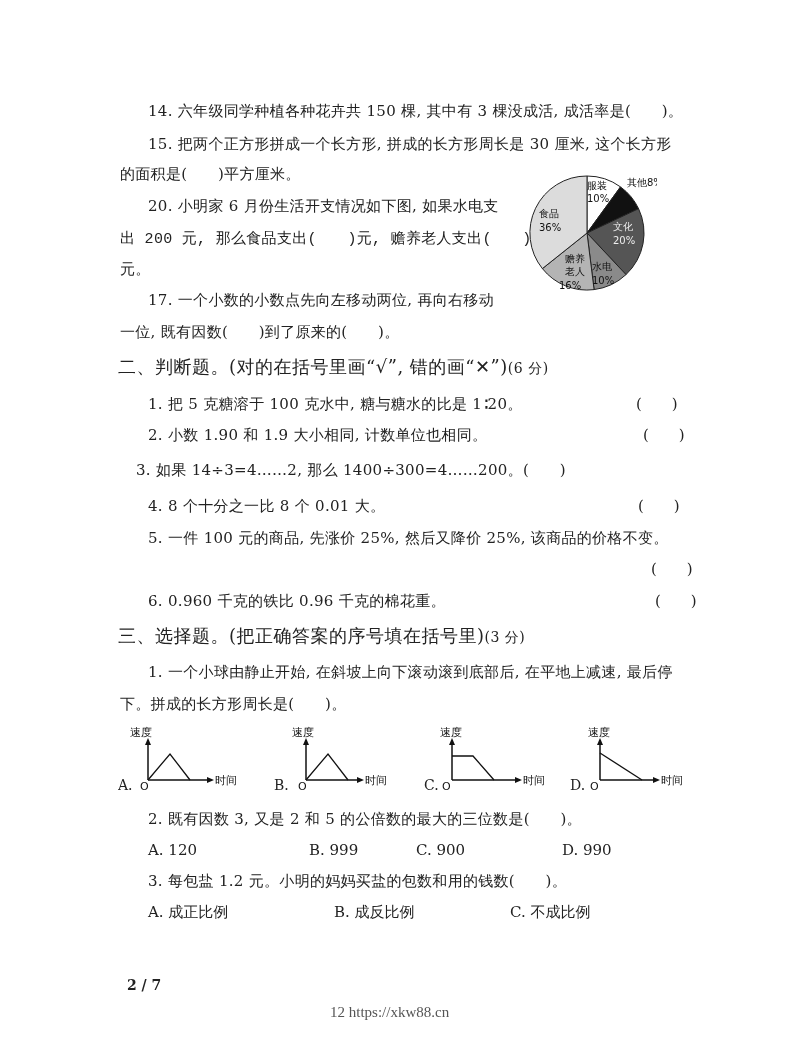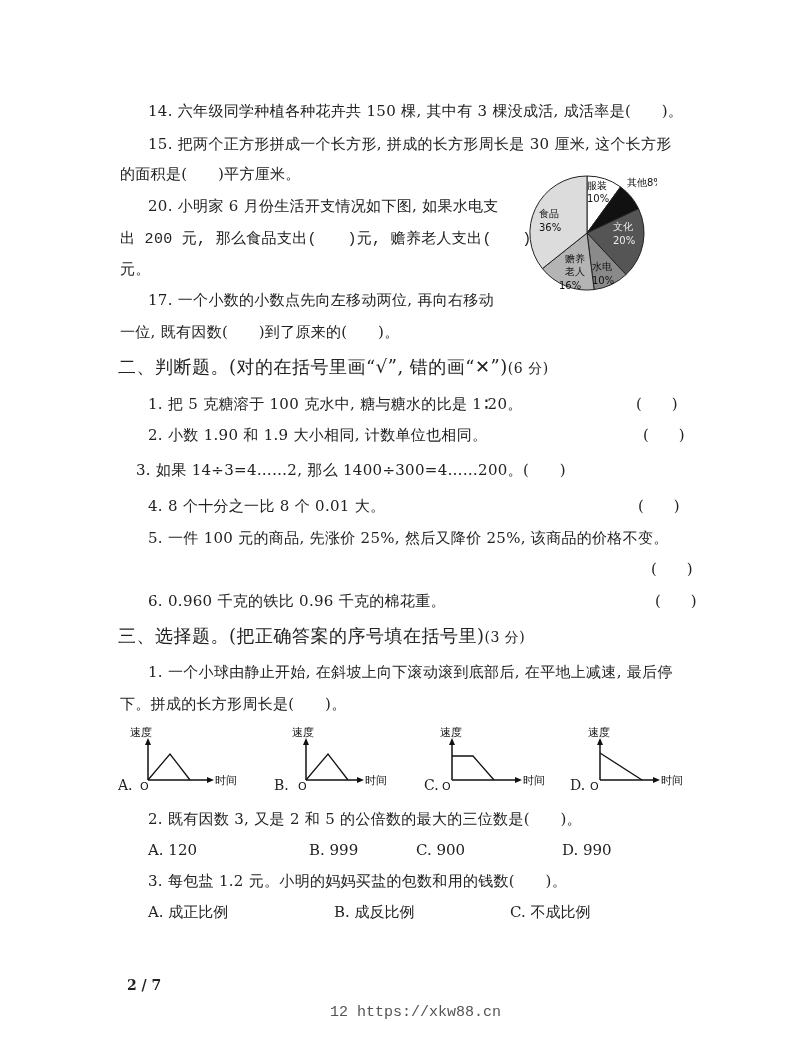--- a/index.html
+++ b/index.html
@@ -9,21 +9,21 @@
     color: #222;
   }
   .line { position: absolute; font-size: 15px; white-space: nowrap; letter-spacing: 0.3px; }
   .heading { position: absolute; font-size: 18px; white-space: nowrap; letter-spacing: 0.5px; }
   .heading .small { font-size: 14px; }
   .paren { position: absolute; font-size: 15px; white-space: pre; }
   .opt { position: absolute; font-size: 15px; white-space: nowrap; text-align: right; }
   .pie { position: absolute; left: 527px; top: 172px; }
   .graph { position: absolute; }
   .page-num { position: absolute; left: 127px; top: 948px; font-size: 14px; font-weight: bold; font-family: "DejaVu Serif", serif; margin-top: 29px; }
-  .footer { position: absolute; left: 330px; top: 1004px; font-size: 15px; color: #555; font-family: Liberation Mono, monospace; }
+  .footer { position: absolute; left: 330px; top: 1004px; font-size: 15px; color: #555; font-family: Liberation Serif, serif; }
 </style>
 </head>
 <body>
 
 <div class="line" style="left:148px; top:102px;">14. 六年级同学种植各种花卉共 150 棵, 其中有 3 棵没成活, 成活率是(　　)。</div>
 <div class="line" style="left:148px; top:135px;">15. 把两个正方形拼成一个长方形, 拼成的长方形周长是 30 厘米, 这个长方形</div>
 <div class="line" style="left:120px; top:165px;">的面积是(　　)平方厘米。</div>
 <div class="line" style="left:148px; top:197px;">20. 小明家 6 月份生活开支情况如下图, 如果水电支</div>
 <div class="line" style="left:120px; top:229px;font-family:Liberation Mono, monospace;">出 200 元, 那么食品支出(　　)元, 赡养老人支出(　　)</div>
 <div class="line" style="left:120px; top:260px;">元。</div>

